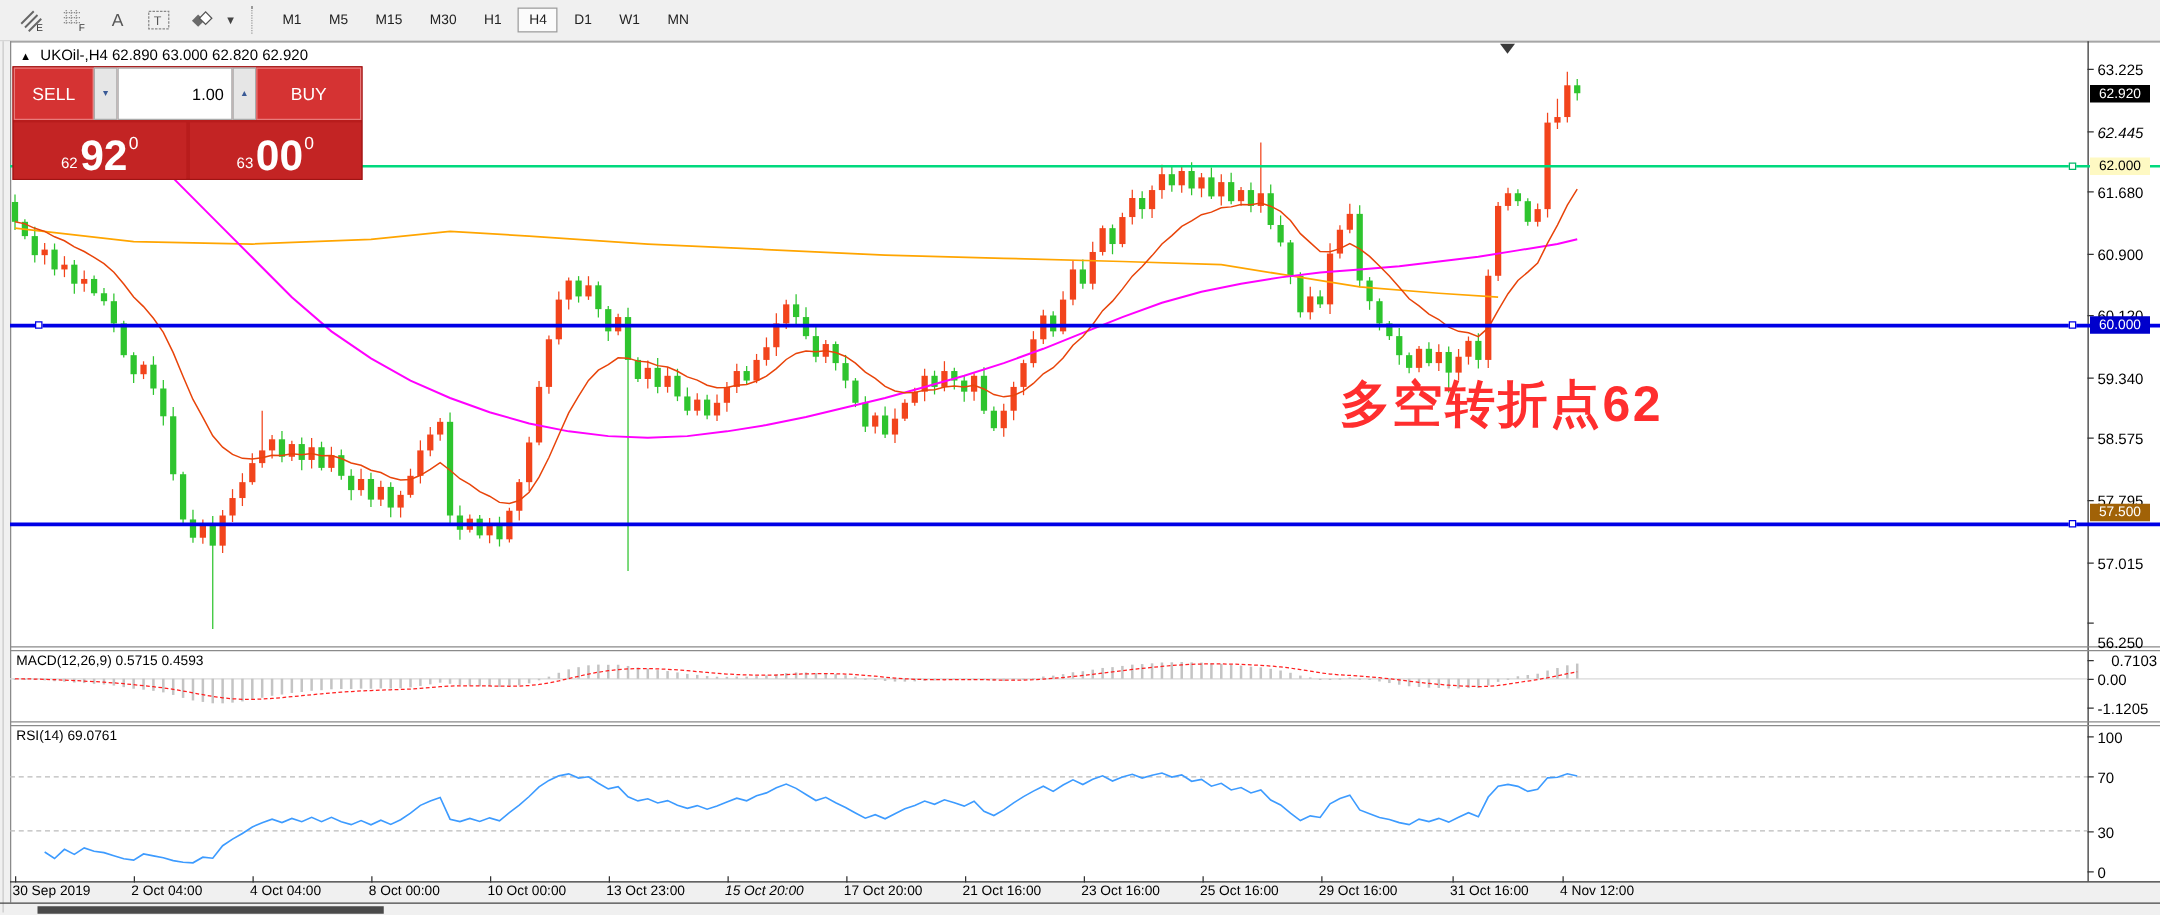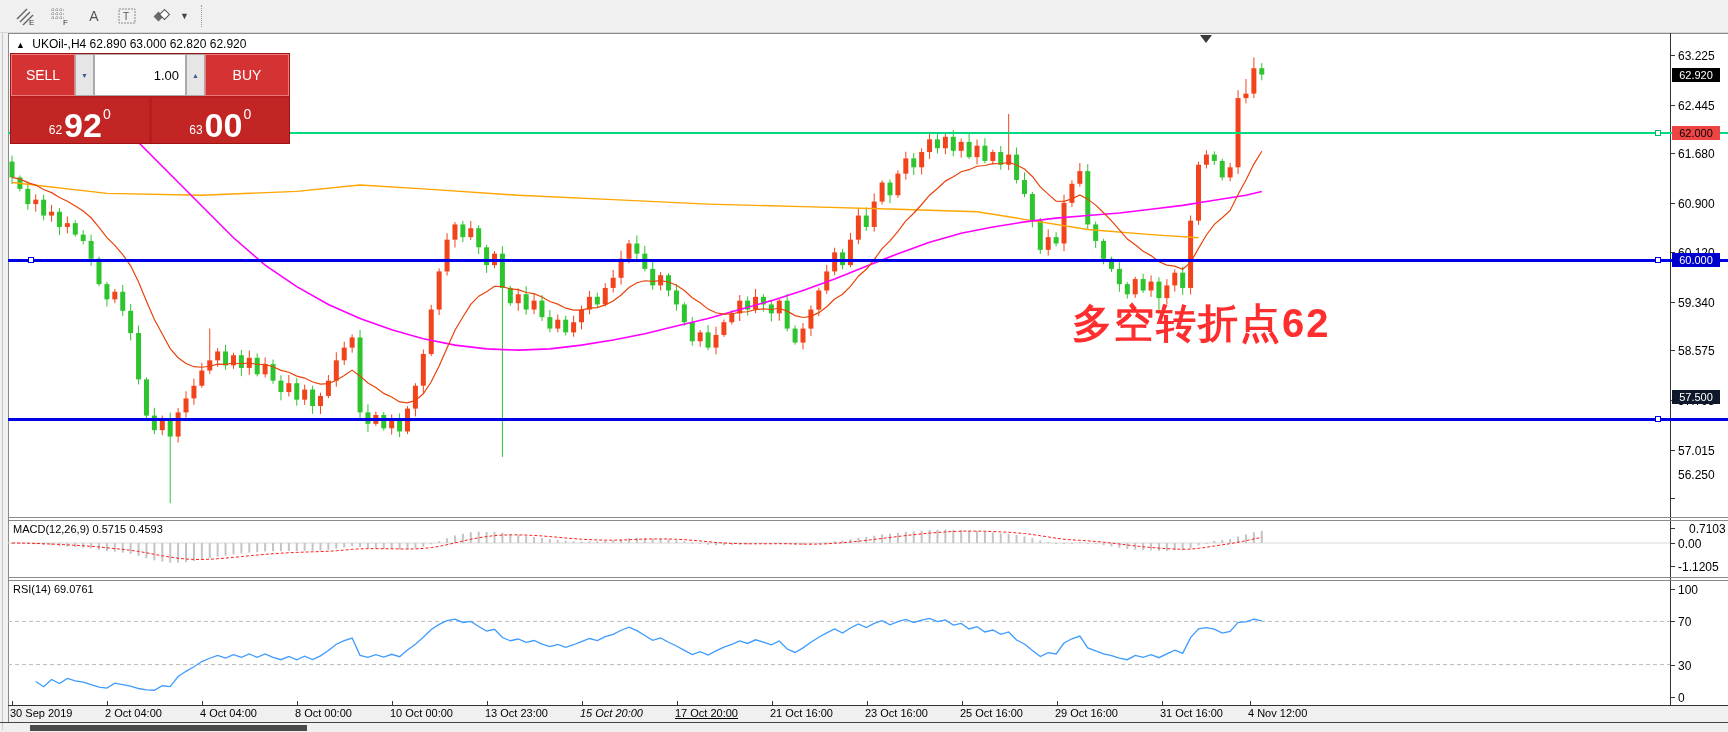--- a/index.html
+++ b/index.html
@@ -90,20 +90,31 @@
     </span>
     <span class="tb-icon">
       <svg width="20" height="18">
         <rect x="3" y="6" width="7" height="7" fill="#6a6a6a" transform="rotate(45 6.5 9.5)"></rect>
         <rect x="9" y="4" width="7" height="7" fill="#fff" stroke="#555" transform="rotate(45 12.5 7.5)"></rect>
       </svg>
     </span>
     <span class="tb-caret">▼</span>
   </div>
   <span class="tb-groove"></span>
+  <div style="display:flex;">
+    <span class="tf-btn">M1</span>
+    <span class="tf-btn">M5</span>
+    <span class="tf-btn">M15</span>
+    <span class="tf-btn">M30</span>
+    <span class="tf-btn">H1</span>
+    <span class="tf-btn active">H4</span>
+    <span class="tf-btn">D1</span>
+    <span class="tf-btn">W1</span>
+    <span class="tf-btn">MN</span>
+  </div>
 </div>
 
 <div class="white-bg" style="left:9px;top:33px;width:1719px;height:672px;"></div>
 
 <div class="vline" style="left:2px;top:33px;width:1px;height:697px;background:#c8c8c8;"></div>
 <div class="vline" style="left:8px;top:33px;width:1px;height:689px;"></div>
 <div class="hsep" style="left:8px;top:33px;width:1720px;height:1px;"></div>
 <div class="vline" style="left:1670px;top:33px;width:1px;height:672px;background:#333;"></div>
 <div class="hsep" style="left:8px;top:517px;width:1720px;height:1px;"></div>
 <div class="hsep" style="left:8px;top:520px;width:1720px;height:1px;"></div>
@@ -636,41 +647,41 @@
 <svg id="rsi-svg" class="abs" style="left:8px;top:581px;z-index:1;" width="1662" height="124">
     <line x1="0" y1="40.400000000000006" x2="1662" y2="40.400000000000006" stroke="#bbb" stroke-width="1" stroke-dasharray="4 3"></line>
     <line x1="0" y1="83.60000000000001" x2="1662" y2="83.60000000000001" stroke="#bbb" stroke-width="1" stroke-dasharray="4 3"></line>
     <polyline points="27.73,100.57142857142836 35.64,105.78378378378369 43.55,98.4500000000004 51.46,102.50000000000028 59.370000000000005,97.34545454545513 67.28,99.96875000000054 75.19,101.13043478260923 83.1,103.6385542168679 91.01,106.0388349514567 98.92,107.07826086956558 106.83,102.16528925619873 114.74000000000001,103.69117647058859 122.65,105.18926974664711 130.56,107.51018815832938 138.47,108.80845438920015 146.38,109.25656432990436 154.29,104.74062540532789 162.2,105.5557781742923 170.11,95.57633234274937 178.02,90.3256884307781 185.93,85.76131262855138 193.84,80.56227631392457 201.75,77.23872963124127 209.66,74.37401282265965 217.57,77.09787575924516 225.48000000000002,73.72918653829932 233.39000000000001,76.33249613721866 241.3,72.88951673643503 249.21,76.38276424097111 257.12,72.89772816411586 265.03000000000003,76.4270935570395 272.94,78.70398701479556 280.85,75.45320702596881 288.76,78.867694931196 296.67,75.12173145961131 304.58,78.58290479115702 312.49,74.83273109530656 320.4,69.55002967548049 328.31,63.27625537712509 336.22,59.727417792590785 344.13,57.01621530271837 352.04,74.35308542165656 359.95,76.27138599013244 367.86,73.73525101695571 375.77,76.12789847272515 383.68,73.28494276425462 391.59000000000003,75.69971743793488 399.5,69.01352426762651 407.41,63.14800393208309 415.32,56.21509288453976 423.23,48.53258742869848 431.14,43.335406301313284 439.05,39.68892140344471 446.96000000000004,38.08409801322463 454.87,41.47134234490242 462.78000000000003,40.40922668076598 470.69,45.56689512128486 478.6,50.087279145351616 486.51,48.29680415354347 494.42,56.47773623528474 502.33,59.73203195550978 510.24,58.01423173416474 518.15,61.36360131736021 526.0600000000001,59.495035102127645 533.97,63.19317561525496 541.88,65.65003236541627 549.79,63.48767952576427 557.7,66.35258495339522 565.61,63.732978773679626 573.52,60.55683738834294 581.4300000000001,57.51781613388036 589.34,59.62417964209502 597.25,55.6220205906871 605.16,53.29488514296119 613.07,49.22689044934302 620.98,46.266021430361846 628.89,49.68535514896467 636.8,54.552530470315965 644.71,59.399133111736816 652.62,56.84588671476917 660.53,61.24004744916332 668.44,64.98129578641877 676.35,69.34974719379639 684.26,73.54426775413009 692.17,70.71052622225008 700.08,74.05818103459835 707.99,69.94877055117232 715.9,66.05914131874005 723.8100000000001,63.435259201510014 731.72,59.83151266364771 739.63,62.45552310651301 747.54,58.804130771471605 755.45,61.17931319709352 763.36,63.89775604967061 771.27,59.93563427984441 779.1800000000001,67.99700897448253 787.09,71.44652719964137 795,66.88919734555479 802.91,61.270066980223284 810.82,56.30619070746556 818.73,51.90070420292764 826.64,47.97461587337941 834.5500000000001,52.078800771167735 842.46,47.009573152260195 850.37,42.90297035147887 858.28,46.628322152038415 866.19,42.42912972553234 874.1,39.650171924237 882.01,43.83225327837602 889.9200000000001,40.56646081780594 897.83,38.45633154440749 905.74,41.48923776637068 913.65,39.23392348194273 921.5600000000001,37.45381372373553 929.47,40.68944346904673 937.38,38.92551945770352 945.29,44.03666761634572 953.2,42.47013001548727 961.11,47.932765189959035 969.02,45.67225748654684 976.9300000000001,50.958989618044335 984.84,49.02178003831826 992.75,53.367005998304265 1000.66,50.965554312380085 1008.57,59.07778378869583 1016.48,62.994021233171935 1024.3899999999999,69.56253363793545 1032.3,75.48438885420363 1040.21,71.6819480969532 1048.1200000000001,72.9869585123645 1056.03,62.02280508569666 1063.94,57.78290977172252 1071.85,55.12741734245611 1079.76,66.95933447869604 1087.67,69.94337196947426 1095.58,72.97932146513874 1103.49,74.65641457921377 1111.4,77.10571286381561 1119.31,78.69251556842241 1127.22,74.32164120584159 1135.13,76.30402312410973 1143.04,73.68706490265619 1150.95,76.69860381791004 1158.8600000000001,72.87366001128888 1166.77,69.20387397417514 1174.68,72.3917876767802 1182.59,56.63343251594201 1190.5,47.902807338058494 1198.41,46.547829041945036 1206.32,48.099733801661706 1214.23,52.09782686043726 1222.14,50.44165628842651 1230.05,41.27357360937398 1237.96,40.78379296183178 1245.8700000000001,38.06078376352329 1253.78,39.765553985446935" fill="none" stroke="#3d9bff" stroke-width="1.3"></polyline>
   </svg>
 
 <div id="axis-layer">
     <div class="axis-tick" style="top: 55.2125px;"></div>
     <div class="axis-label" style="top: 49.2125px;">63.225</div>
     <div class="axis-tick" style="top: 104.742px;"></div>
-    <div class="axis-label" style="top: 98.7425px;">62.445</div>
+    <div class="axis-label" style="top: 98.7425px; font-style: italic;">62.445</div>
     <div class="axis-tick" style="top: 153.32px;"></div>
     <div class="axis-label" style="top: 147.32px;">61.680</div>
     <div class="axis-tick" style="top: 202.85px;"></div>
     <div class="axis-label" style="top: 196.85px;">60.900</div>
     <div class="axis-tick" style="top: 252.38px;"></div>
     <div class="axis-label" style="top: 246.38px;">60.120</div>
     <div class="axis-tick" style="top: 301.91px;"></div>
     <div class="axis-label" style="top: 295.91px;">59.340</div>
     <div class="axis-tick" style="top: 350.487px;"></div>
     <div class="axis-label" style="top: 344.487px;">58.575</div>
     <div class="axis-tick" style="top: 400.017px;"></div>
     <div class="axis-label" style="top: 394.017px;">57.795</div>
     <div class="axis-tick" style="top: 449.547px;"></div>
     <div class="axis-label" style="top: 443.547px;">57.015</div>
     <div class="axis-tick" style="top: 498.125px;"></div>
-    <div class="axis-label" style="top: 468px;">56.250</div>
+    <div class="axis-label" style="top: 507px;">56.250</div>
     <div class="price-tag" style="top: 67.58px; background: rgb(0, 0, 0); color: rgb(255, 255, 255);">62.920</div>
-    <div class="price-tag" style="top: 126px; background: #ef4444; color: rgb(0, 0, 0);">62.000</div>
+    <div class="price-tag" style="top: 126px; background: #fef9c3; color: rgb(0, 0, 0);">62.000</div>
     <div class="price-tag" style="top: 253px; background: rgb(0, 0, 204); color: rgb(255, 255, 255);">60.000</div>
-    <div class="price-tag" style="top: 390px; background: #0f172a; color: rgb(255, 255, 255);">57.500</div>
+    <div class="price-tag" style="top: 403px; background: #a16207; color: rgb(255, 255, 255);">57.500</div>
     <div class="axis-tick" style="top: 528.439px;"></div>
     <div class="axis-label" style="top: 522.439px; padding-left: 11px;">0.7103</div>
     <div class="axis-tick" style="top: 543px;"></div>
     <div class="axis-label" style="top: 537px;">0.00</div>
     <div class="axis-tick" style="top: 565.97px;"></div>
     <div class="axis-label" style="top: 559.97px;">-1.1205</div>
     <div class="axis-tick" style="top: 589px;"></div>
     <div class="axis-label" style="top: 583px;">100</div>
     <div class="axis-tick" style="top: 621.4px;"></div>
     <div class="axis-label" style="top: 615.4px;">70</div>
@@ -688,21 +699,21 @@
     <div class="date-label" style="left: 200px;">4 Oct 04:00</div>
     <div class="date-tick" style="left: 297px;"></div>
     <div class="date-label" style="left: 295px;">8 Oct 00:00</div>
     <div class="date-tick" style="left: 392px;"></div>
     <div class="date-label" style="left: 390px;">10 Oct 00:00</div>
     <div class="date-tick" style="left: 487px;"></div>
     <div class="date-label" style="left: 485px;">13 Oct 23:00</div>
     <div class="date-tick" style="left: 582px;"></div>
     <div class="date-label" style="left: 580px; font-style: italic;">15 Oct 20:00</div>
     <div class="date-tick" style="left: 677px;"></div>
-    <div class="date-label" style="left: 675px; text-decoration: underline;">17 Oct 20:00</div>
+    <div class="date-label" style="left: 675px;">17 Oct 20:00</div>
     <div class="date-tick" style="left: 772px;"></div>
     <div class="date-label" style="left: 770px;">21 Oct 16:00</div>
     <div class="date-tick" style="left: 867px;"></div>
     <div class="date-label" style="left: 865px;">23 Oct 16:00</div>
     <div class="date-tick" style="left: 962px;"></div>
     <div class="date-label" style="left: 960px;">25 Oct 16:00</div>
     <div class="date-tick" style="left: 1057px;"></div>
     <div class="date-label" style="left: 1055px;">29 Oct 16:00</div>
     <div class="date-tick" style="left: 1162px;"></div>
     <div class="date-label" style="left: 1160px;">31 Oct 16:00</div>

